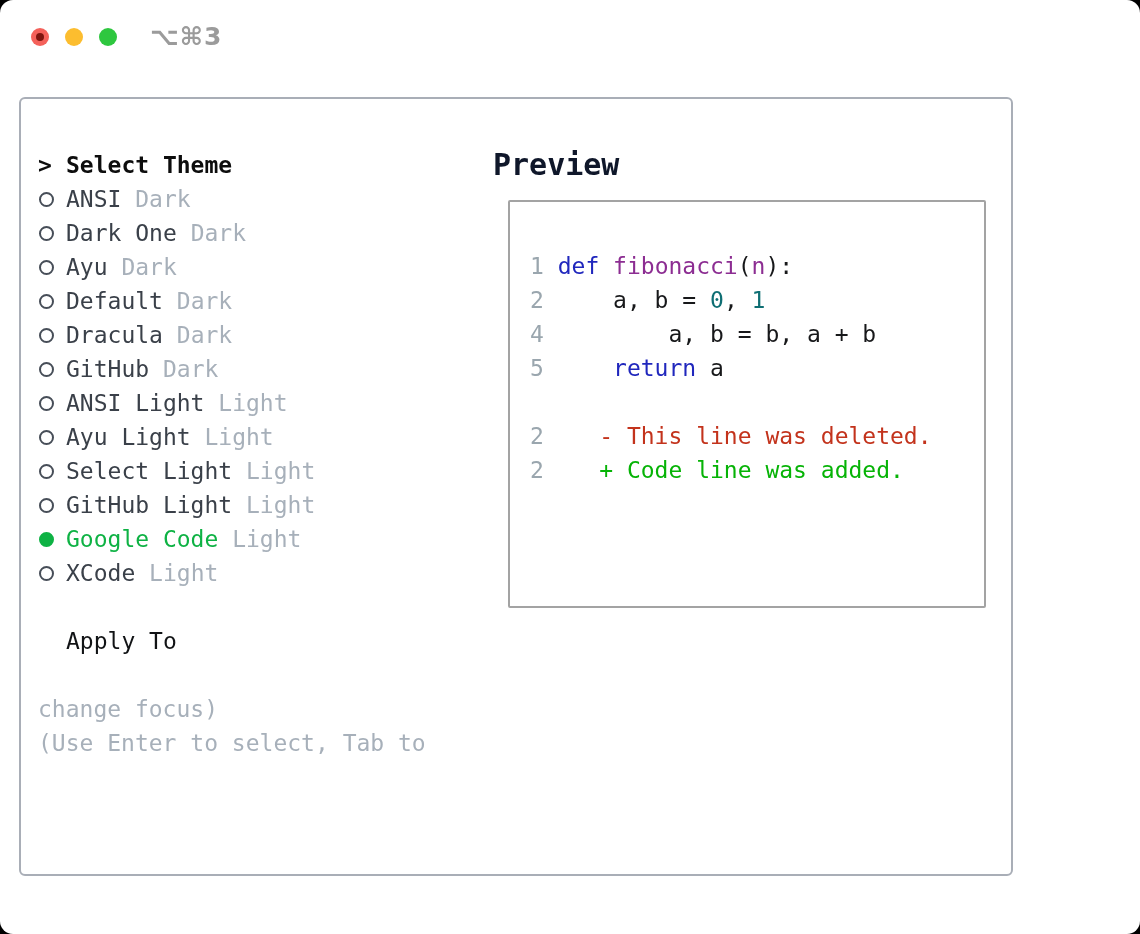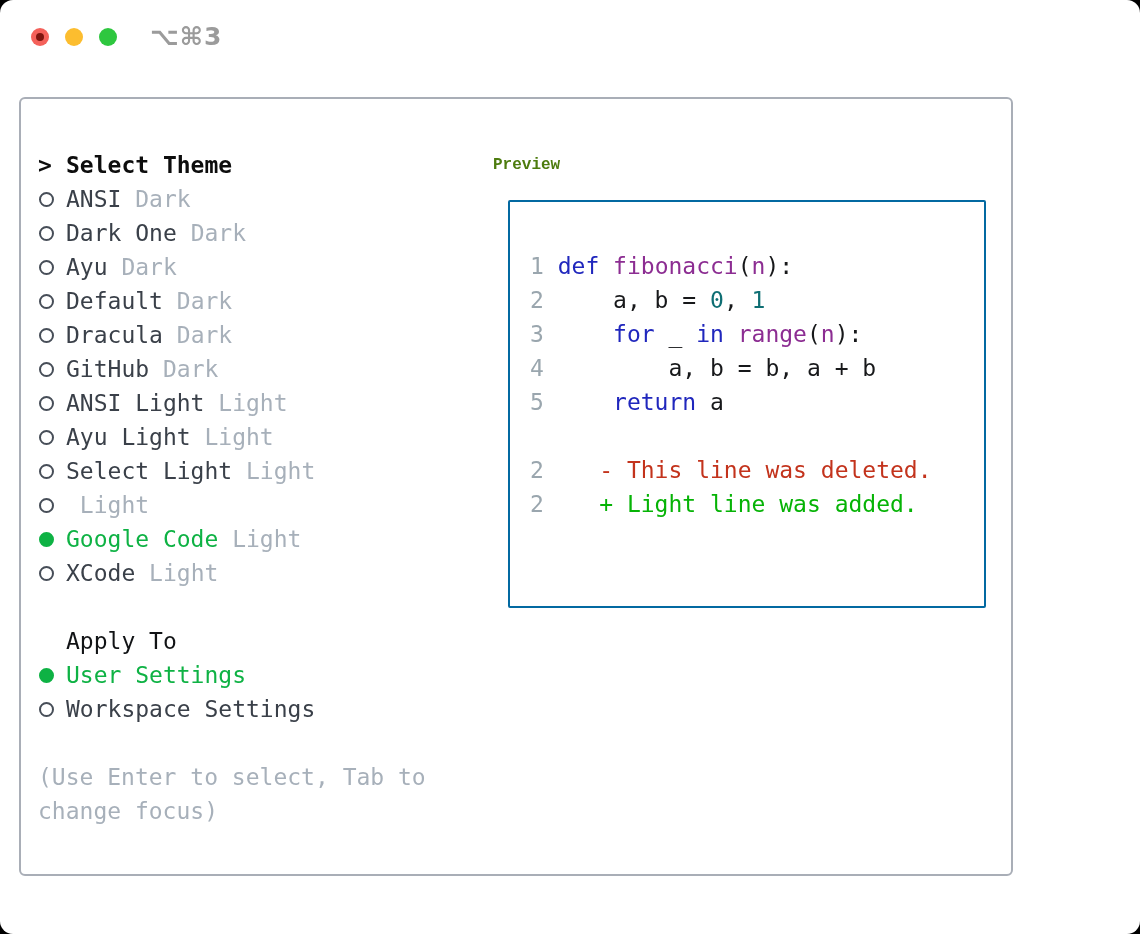--- a/index.html
+++ b/index.html
@@ -23,22 +23,22 @@
   .circle{position:absolute;left:1px;top:10px;width:11px;height:11px;border-radius:50%;border:2px solid #474e58;background:transparent;}
   .circle.filled{border-color:#0eb244;background:#0eb244;}
   .ttl{font-weight:bold;color:#0d0d0d;text-align:center;}
   .tname{color:#3a4049;}
   .tname.sel{color:#0eb244;}
   .tvariant{color:#a7b0ba;}
   .apply-title{color:#111315;}
   .help{height:34px;line-height:34px;white-space:pre;color:#a7b0ba;font-size:23px;}
   .blank{height:34px;}
   
-  .preview-title{position:absolute;left:472px;top:49px;height:34px;line-height:34px;font-size:16px;font-weight:bold;color:#4d7c0f;font-family:Liberation Mono, monospace;}
-  .preview-box{position:absolute;left:487px;top:101px;width:478px;height:408px;border:2px solid #0369a1;border-radius:2px;box-sizing:border-box;background:#fff;padding:47px 0 0 20px;overflow:hidden;}
+  .preview-title{position:absolute;left:472px;top:49px;height:34px;line-height:34px;font-size:30px;font-weight:bold;color:#0f172a;}
+  .preview-box{position:absolute;left:487px;top:101px;width:478px;height:408px;border:2px solid #a3a3a3;border-radius:2px;box-sizing:border-box;background:#fff;padding:47px 0 0 20px;overflow:hidden;}
   .code-line{height:34px;line-height:34px;white-space:pre;font-size:23px;}
   .ln{display:inline-block;width:2ch;color:#9aa6ae;}
   .seg-pl{color:#17181a;}
   .seg-kw{color:#2027bd;}
   .seg-fn{color:#8c2d92;}
   .seg-num{color:#0e6e73;}
   .seg-ctx{color:#8f979e;}
   .seg-del{color:#c3331c;}
   .seg-add{color:#06b306;}
 </style>
@@ -66,48 +66,43 @@
       <div>
           <div class="row"><span class="marker"><span class="circle"></span></span><span class="tname">ANSI</span><span class="tvariant"> Dark</span></div>
           <div class="row"><span class="marker"><span class="circle"></span></span><span class="tname">Dark One</span><span class="tvariant"> Dark</span></div>
           <div class="row"><span class="marker"><span class="circle"></span></span><span class="tname">Ayu</span><span class="tvariant"> Dark</span></div>
           <div class="row"><span class="marker"><span class="circle"></span></span><span class="tname">Default</span><span class="tvariant"> Dark</span></div>
           <div class="row"><span class="marker"><span class="circle"></span></span><span class="tname">Dracula</span><span class="tvariant"> Dark</span></div>
           <div class="row"><span class="marker"><span class="circle"></span></span><span class="tname">GitHub</span><span class="tvariant"> Dark</span></div>
           <div class="row"><span class="marker"><span class="circle"></span></span><span class="tname">ANSI Light</span><span class="tvariant"> Light</span></div>
           <div class="row"><span class="marker"><span class="circle"></span></span><span class="tname">Ayu Light</span><span class="tvariant"> Light</span></div>
           <div class="row"><span class="marker"><span class="circle"></span></span><span class="tname">Select Light</span><span class="tvariant"> Light</span></div>
-          <div class="row"><span class="marker"><span class="circle"></span></span><span class="tvariant"> Light</span></div>
+          <div class="row"><span class="marker"><span class="circle"></span></span><span class="tname">GitHub Light</span><span class="tvariant"> Light</span></div>
           <div class="row"><span class="marker"><span class="circle filled"></span></span><span class="tname sel">Google Code</span><span class="tvariant"> Light</span></div>
           <div class="row"><span class="marker"><span class="circle"></span></span><span class="tname">XCode</span><span class="tvariant"> Light</span></div>
         </div>
       <div class="blank"></div>
       <div class="row">
         <span class="marker"></span>
         <span class="apply-title">Apply To</span>
       </div>
-      <div>
-          <div class="row"><span class="marker"><span class="circle filled"></span></span><span class="tname sel">User Settings</span></div>
-          <div class="row"><span class="marker"><span class="circle"></span></span><span class="tname">Workspace Settings</span></div>
-        </div>
       <div class="blank"></div>
       <div>
+          <div class="help">change focus)</div>
           <div class="help">(Use Enter to select, Tab to</div>
-          <div class="help">change focus)</div>
         </div>
     </div>
 
     <div class="preview-title">Preview</div>
     <div class="preview-box">
       <div>
           <div class="code-line"><span class="ln">1</span><span class="seg-kw">def</span><span class="seg-pl"> </span><span class="seg-fn">fibonacci</span><span class="seg-pl">(</span><span class="seg-fn">n</span><span class="seg-pl">):</span></div>
           <div class="code-line"><span class="ln">2</span><span class="seg-pl">    a, b = </span><span class="seg-num">0</span><span class="seg-pl">, </span><span class="seg-num">1</span></div>
-          <div class="code-line"><span class="ln">3</span><span class="seg-pl">    </span><span class="seg-kw">for</span><span class="seg-pl"> _ </span><span class="seg-kw">in</span><span class="seg-pl"> </span><span class="seg-fn">range</span><span class="seg-pl">(</span><span class="seg-fn">n</span><span class="seg-pl">):</span></div>
           <div class="code-line"><span class="ln">4</span><span class="seg-pl">        a, b = b, a + b</span></div>
           <div class="code-line"><span class="ln">5</span><span class="seg-pl">    </span><span class="seg-kw">return</span><span class="seg-pl"> a</span></div>
           <div class="code-line"><span class="ln"></span></div>
           <div class="code-line"><span class="ln">2</span><span class="seg-del">   - This line was deleted.</span></div>
-          <div class="code-line"><span class="ln">2</span><span class="seg-add">   + Light line was added.</span></div>
+          <div class="code-line"><span class="ln">2</span><span class="seg-add">   + Code line was added.</span></div>
         </div>
     </div>
 
   </div>
 </div>
 
 </body></html>

